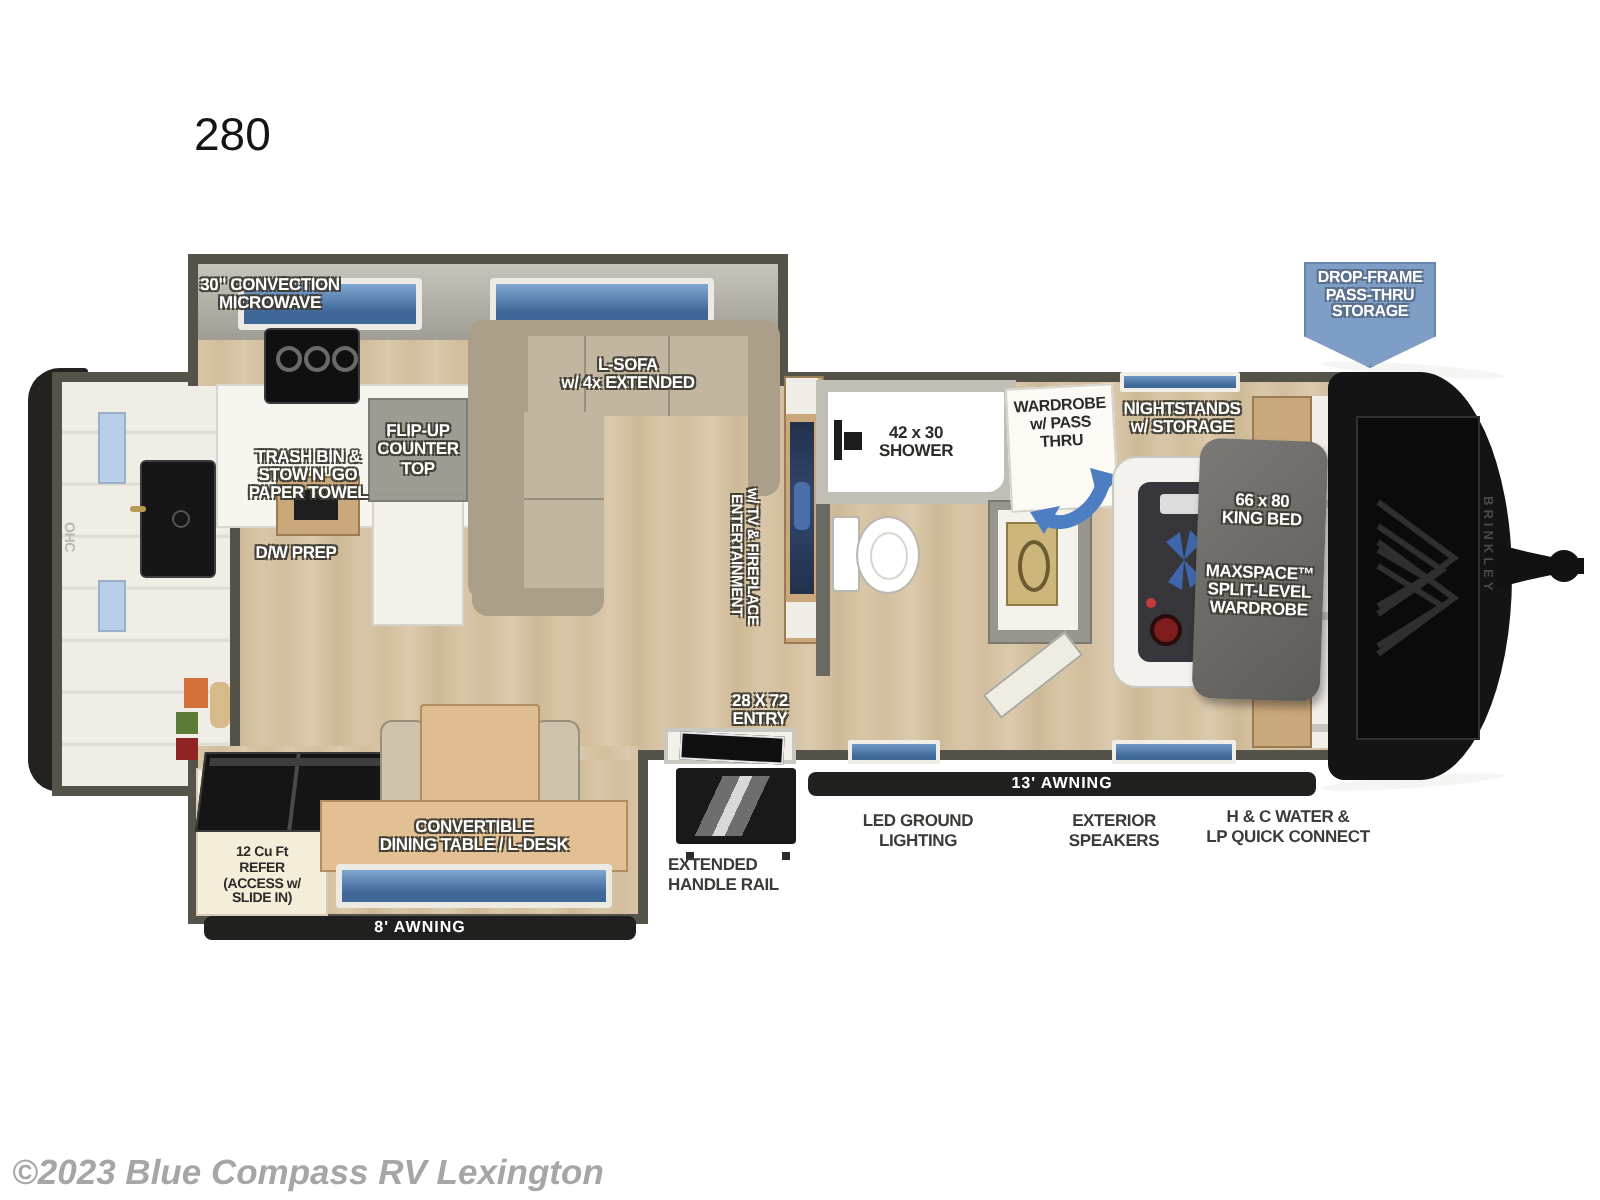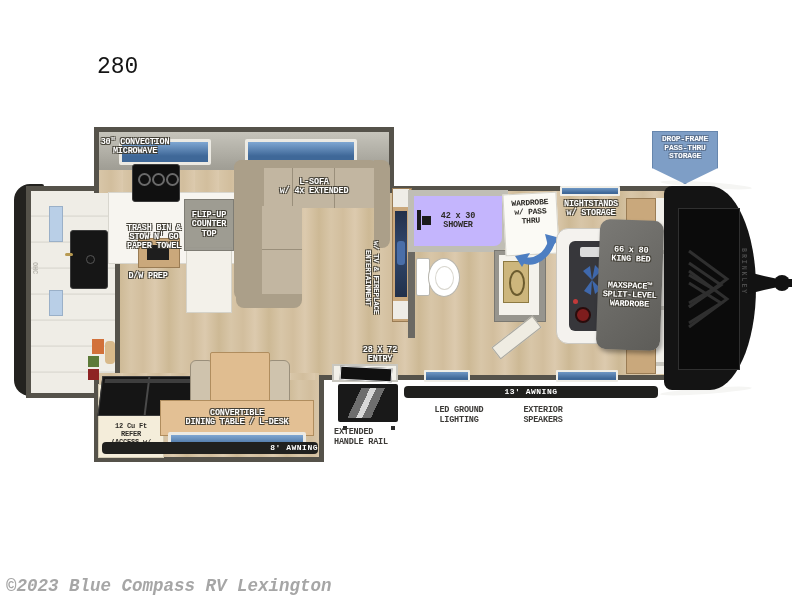--- a/index.html
+++ b/index.html
@@ -1,17 +1,17 @@
 <!DOCTYPE html>
 <html><head>
 <meta charset="utf-8">
 <style>
   html,body{margin:0;padding:0;background:#fff;}
   #canvas{position:relative;width:792px;height:600px;background:#ffffff;overflow:hidden;
-          font-family:Liberation Mono, monospace;}
+          font-family:Liberation Sans, sans-serif;}
   .abs{position:absolute;}
   
   .shell{border:5px solid #55524a;box-sizing:border-box;}
   .wood{background:repeating-linear-gradient(90deg,#d8c6a8 0px,#d2be9d 12px,#dccaae 24px,#cdb995 38px,#d8c6a8 50px);}
   .cabinet{background:repeating-linear-gradient(180deg,#efede6 0px,#efede6 24px,#d9d7cf 25px,#e7e5de 26px);}
   
   .lbl{color:#fff;font-weight:bold;font-size:8.5px;line-height:1.08;text-align:center;
        white-space:pre-line;letter-spacing:-0.2px;
        text-shadow:-1px -1px 0 rgba(64,61,52,.95),1px -1px 0 rgba(64,61,52,.95),
                    -1px 1px 0 rgba(64,61,52,.95),1px 1px 0 rgba(64,61,52,.95);}
@@ -93,21 +93,21 @@
     <div class="abs" style="left:0;top:0;width:16px;height:18px;background:#efede7;"></div>
     <div class="abs" style="left:2px;top:22px;width:12px;height:86px;background:linear-gradient(180deg,#22304a,#31486e 45%,#22304a);">
       <div class="abs" style="left:2px;top:30px;width:8px;height:24px;background:#4a6ea8;border-radius:3px;"></div>
     </div>
     <div class="abs" style="left:0;top:112px;width:16px;height:18px;background:#efede7;"></div>
   </div>
   <div class="abs lbl vert" style="left:364px;top:222px;height:112px;font-size:7.5px;">ENTERTAINMENT
 w/ TV &amp; FIREPLACE</div>
 
   <div class="abs" style="left:408px;top:190px;width:100px;height:62px;background:#c0beb5;border-radius:0 0 10px 0;">
-    <div class="abs" style="left:6px;top:6px;width:88px;height:50px;background:#c4b5fd;border-radius:0 0 8px 0;display:flex;align-items:center;justify-content:center;">
+    <div class="abs" style="left:6px;top:6px;width:88px;height:50px;background:#ffffff;border-radius:0 0 8px 0;display:flex;align-items:center;justify-content:center;">
       <div class="lblk" style="font-size:8.5px;">42 x 30
 SHOWER</div>
     </div>
     <svg class="abs" style="left:8px;top:18px;" width="16" height="24">
       <rect x="1" y="2" width="4" height="20" fill="#1c1c1c"></rect>
       <rect x="6" y="8" width="9" height="9" fill="#1c1c1c"></rect>
     </svg>
   </div>
   <div class="abs" style="left:408px;top:252px;width:7px;height:86px;background:#6b6963;"></div>
   <div class="abs" style="left:416px;top:258px;width:12px;height:36px;background:#fff;border:1px solid #b8b6ae;border-radius:2px;"></div>
@@ -215,24 +215,26 @@
 
   <div class="abs" style="left:190px;top:360px;width:22px;height:46px;background:#cfc3ad;border:1px solid #9a8f7b;border-radius:6px;"></div>
   <div class="abs" style="left:266px;top:360px;width:22px;height:46px;background:#cfc3ad;border:1px solid #9a8f7b;border-radius:6px;"></div>
   <div class="abs" style="left:210px;top:352px;width:58px;height:62px;background:#e0bd90;border:1px solid #b08d5e;border-radius:2px;"></div>
   <div class="abs" style="left:160px;top:400px;width:152px;height:34px;background:#e3c094;border:1px solid #b08d5e;display:flex;align-items:center;justify-content:center;">
     <div class="lbl">CONVERTIBLE
 DINING TABLE / L-DESK</div>
   </div>
   <div class="abs win" style="left:168px;top:432px;width:138px;height:22px;"></div>
 
-  <div class="abs bar" style="left:102px;top:442px;width:216px;height:12px;line-height:12px;text-align:right;">8'  AWNING</div>
+  <div class="abs bar" style="left:102px;top:458px;width:216px;height:12px;line-height:12px;">8'  AWNING</div>
   <div class="abs bar" style="left:404px;top:386px;width:254px;height:12px;line-height:12px;">13'  AWNING</div>
 
   <div class="abs lblx" style="left:334px;top:428px;width:76px;text-align:left;">EXTENDED
 HANDLE RAIL</div>
   <div class="abs lblx" style="left:420px;top:406px;width:78px;">LED GROUND
 LIGHTING</div>
-  <div class="abs lblx" style="left:510px;top:406px;width:66px;">EXTERIOR
+  <div class="abs lblx" style="left:524px;top:406px;width:66px;">EXTERIOR
 SPEAKERS</div>
+  <div class="abs lblx" style="left:592px;top:404px;width:104px;">H &amp; C WATER &amp;
+LP QUICK CONNECT</div>
 
   <div class="abs" style="left:6px;top:576px;font-size:17.5px;font-weight:bold;font-style:italic;color:#a6a6a6;">©2023 Blue Compass RV Lexington</div>
 </div>
 
 </body></html>

